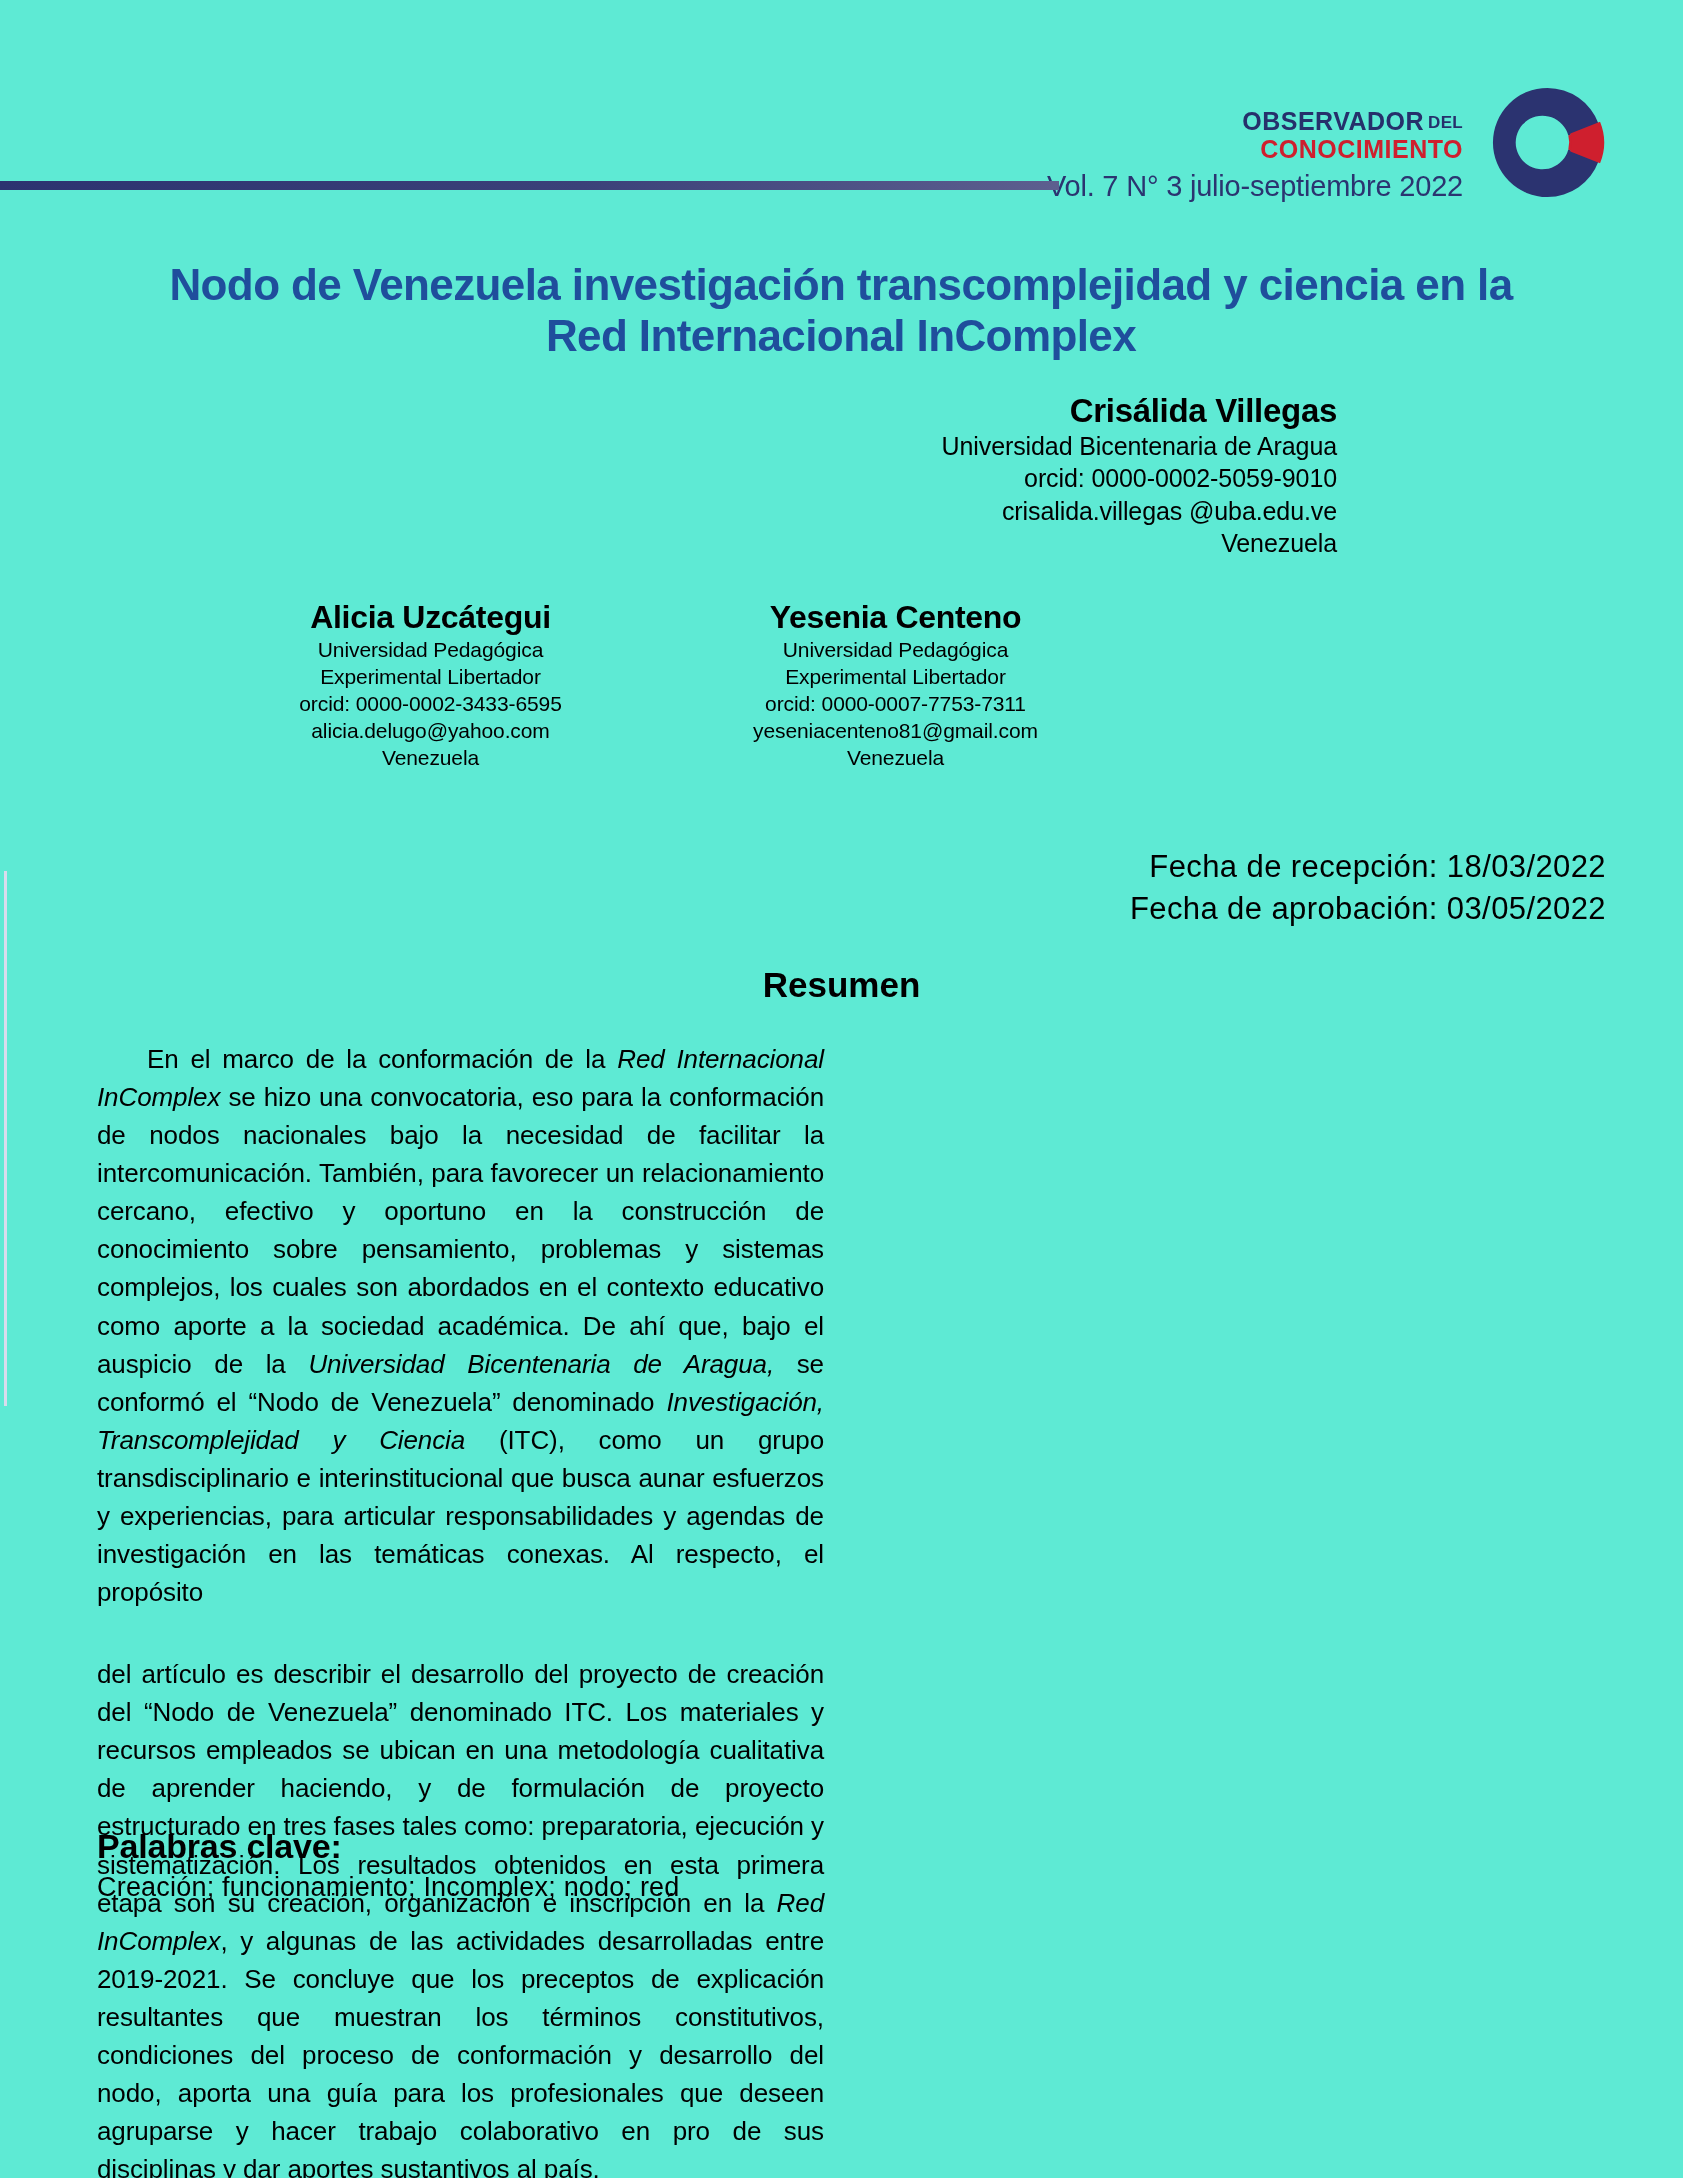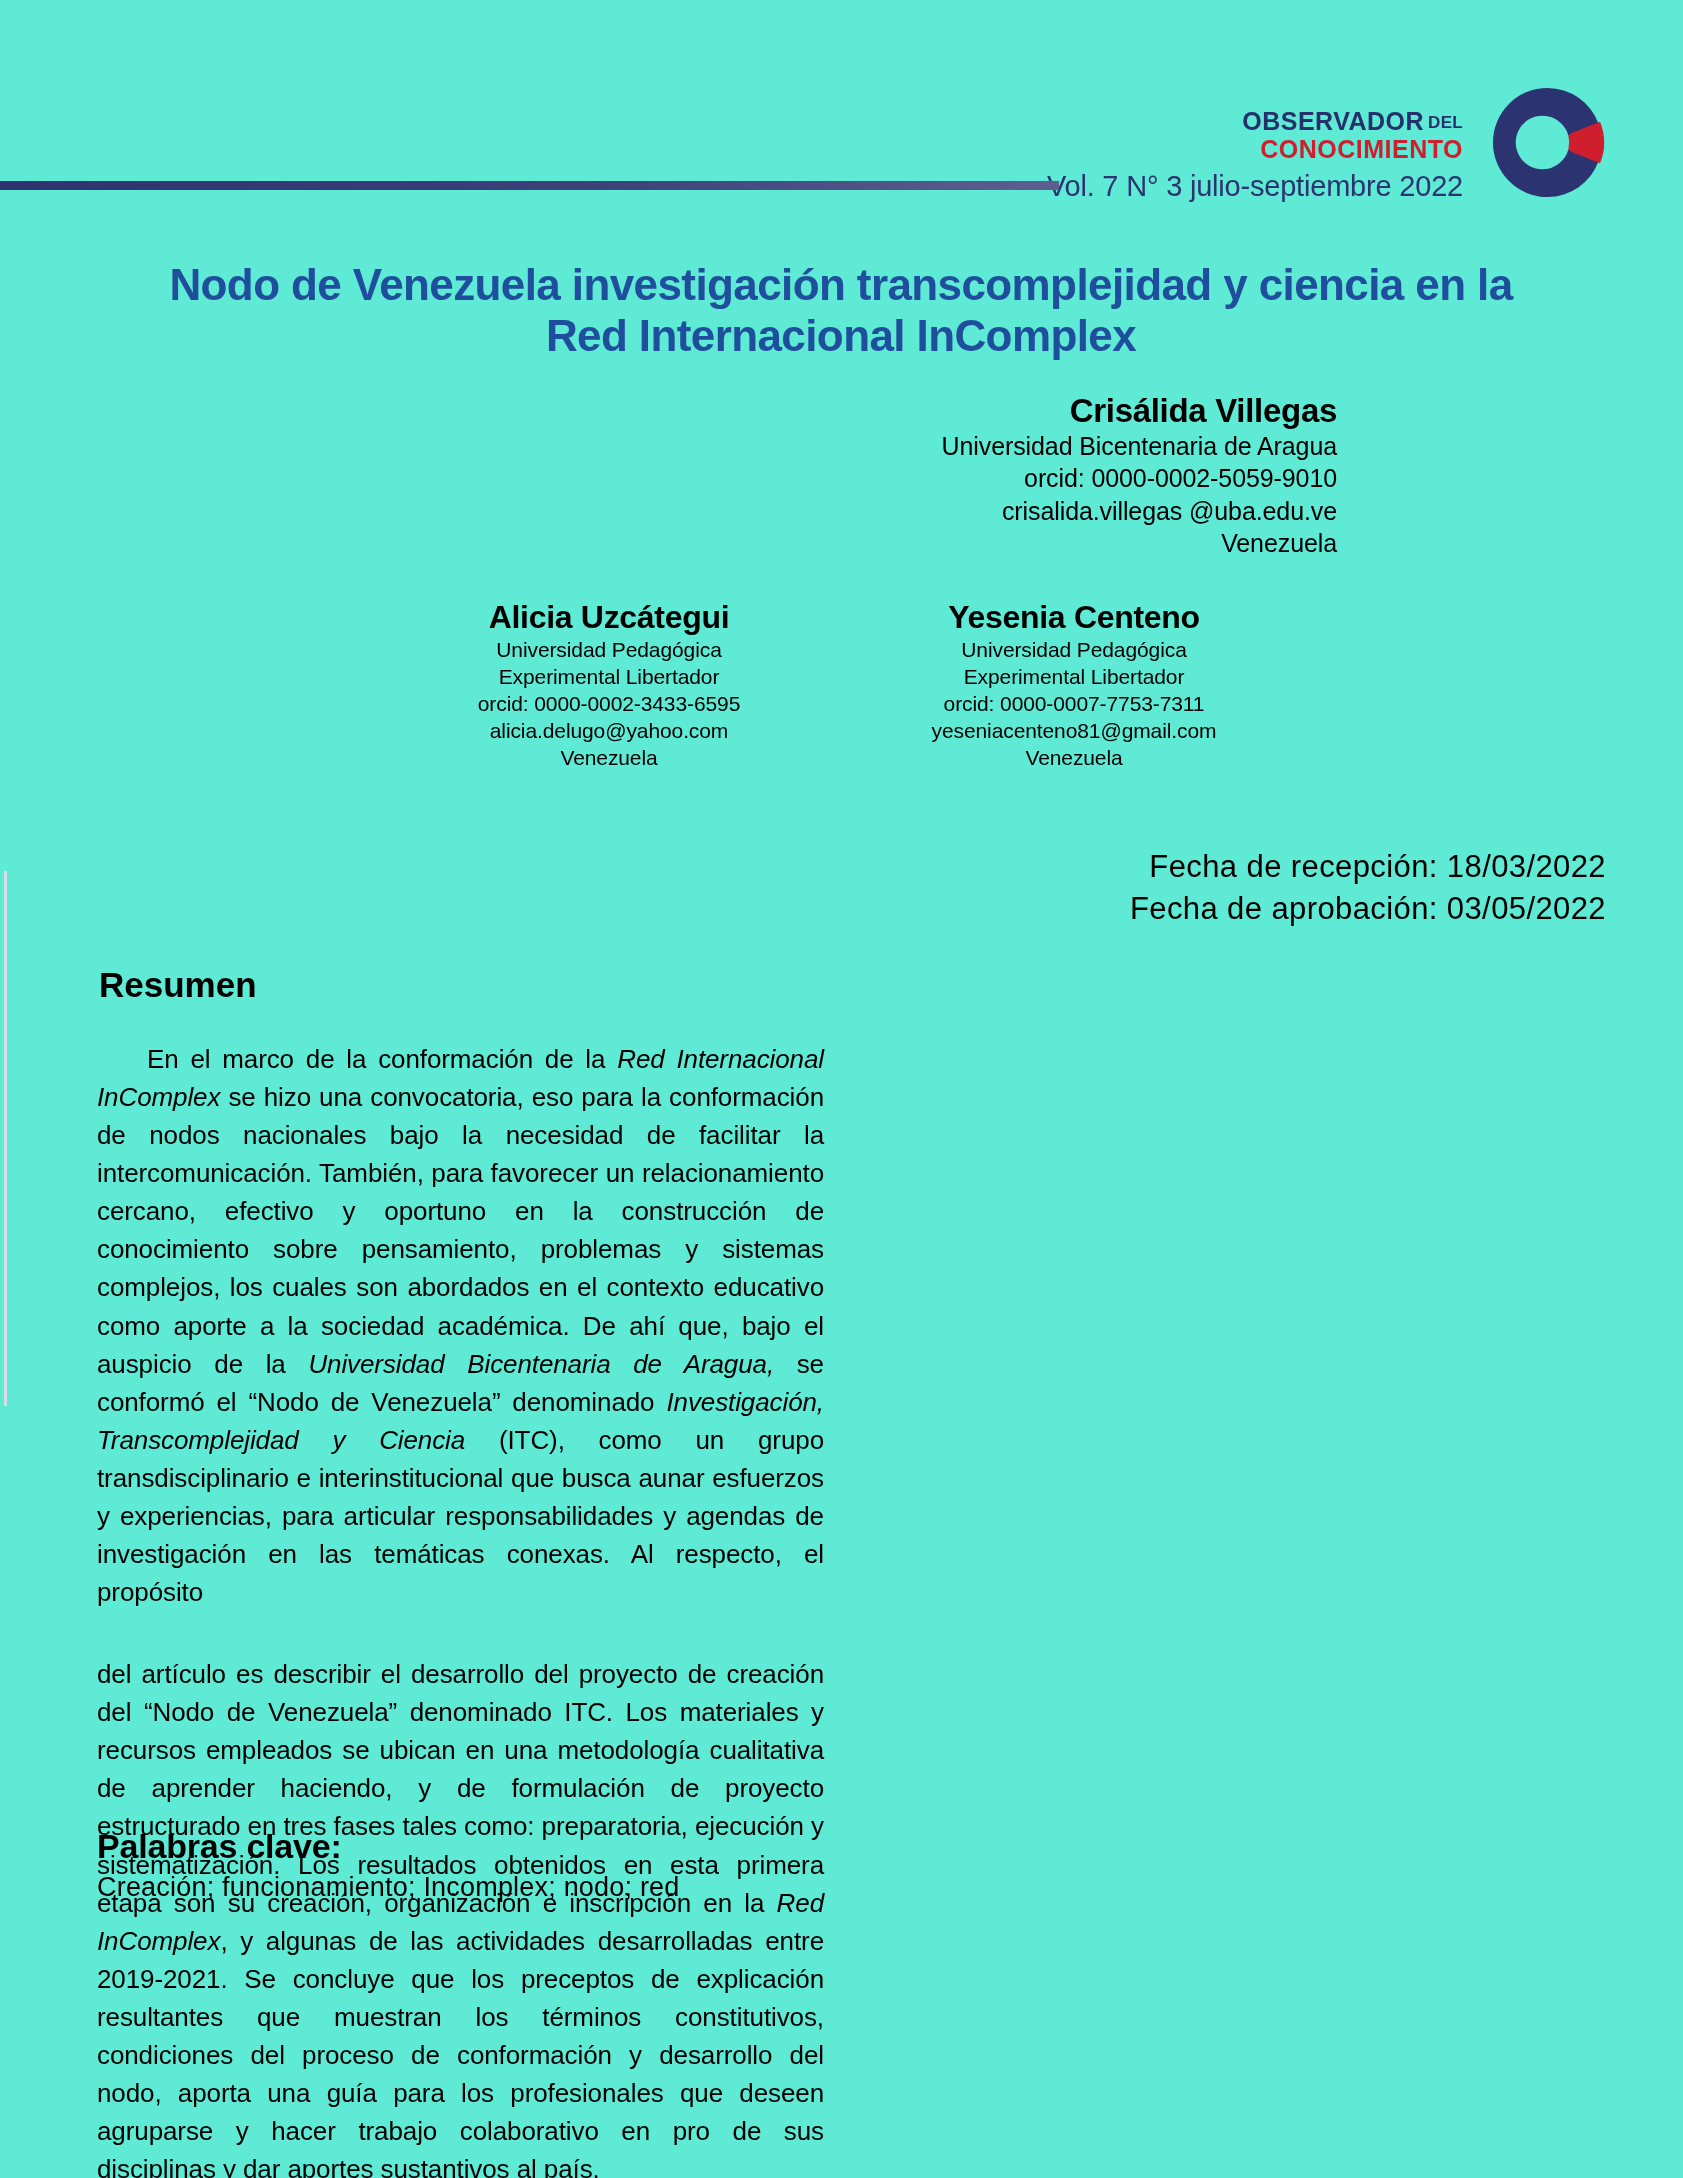--- a/index.html
+++ b/index.html
@@ -120,21 +120,21 @@
     color: #000000;
     line-height: 1.29;
     letter-spacing: -0.1px;
   }
   .authors-row {
     position: absolute;
     left: 198px;
     top: 599px;
     width: 1287px;
     display: flex;
-    justify-content: center;
+    justify-content: flex-start;
   }
   .author-col {
     width: 465px;
     text-align: center;
   }
   .author-col .author-name { font-size: 32px; }
   .author-col .author-meta { font-size: 21px; }
 
   
   .dates {
@@ -148,21 +148,21 @@
     color: #000000;
     letter-spacing: 0.4px;
   }
 
   
   .resumen-heading {
     position: absolute;
     left: 99px;
     top: 965px;
     width: 1485px;
-    text-align: left;
+    text-align: center;
     font-size: 35px;
     font-weight: bold;
     color: #000000;
   }
   .abstract {
     position: absolute;
     left: 97px;
     top: 1040px;
     width: 1497px;
     display: flex;

